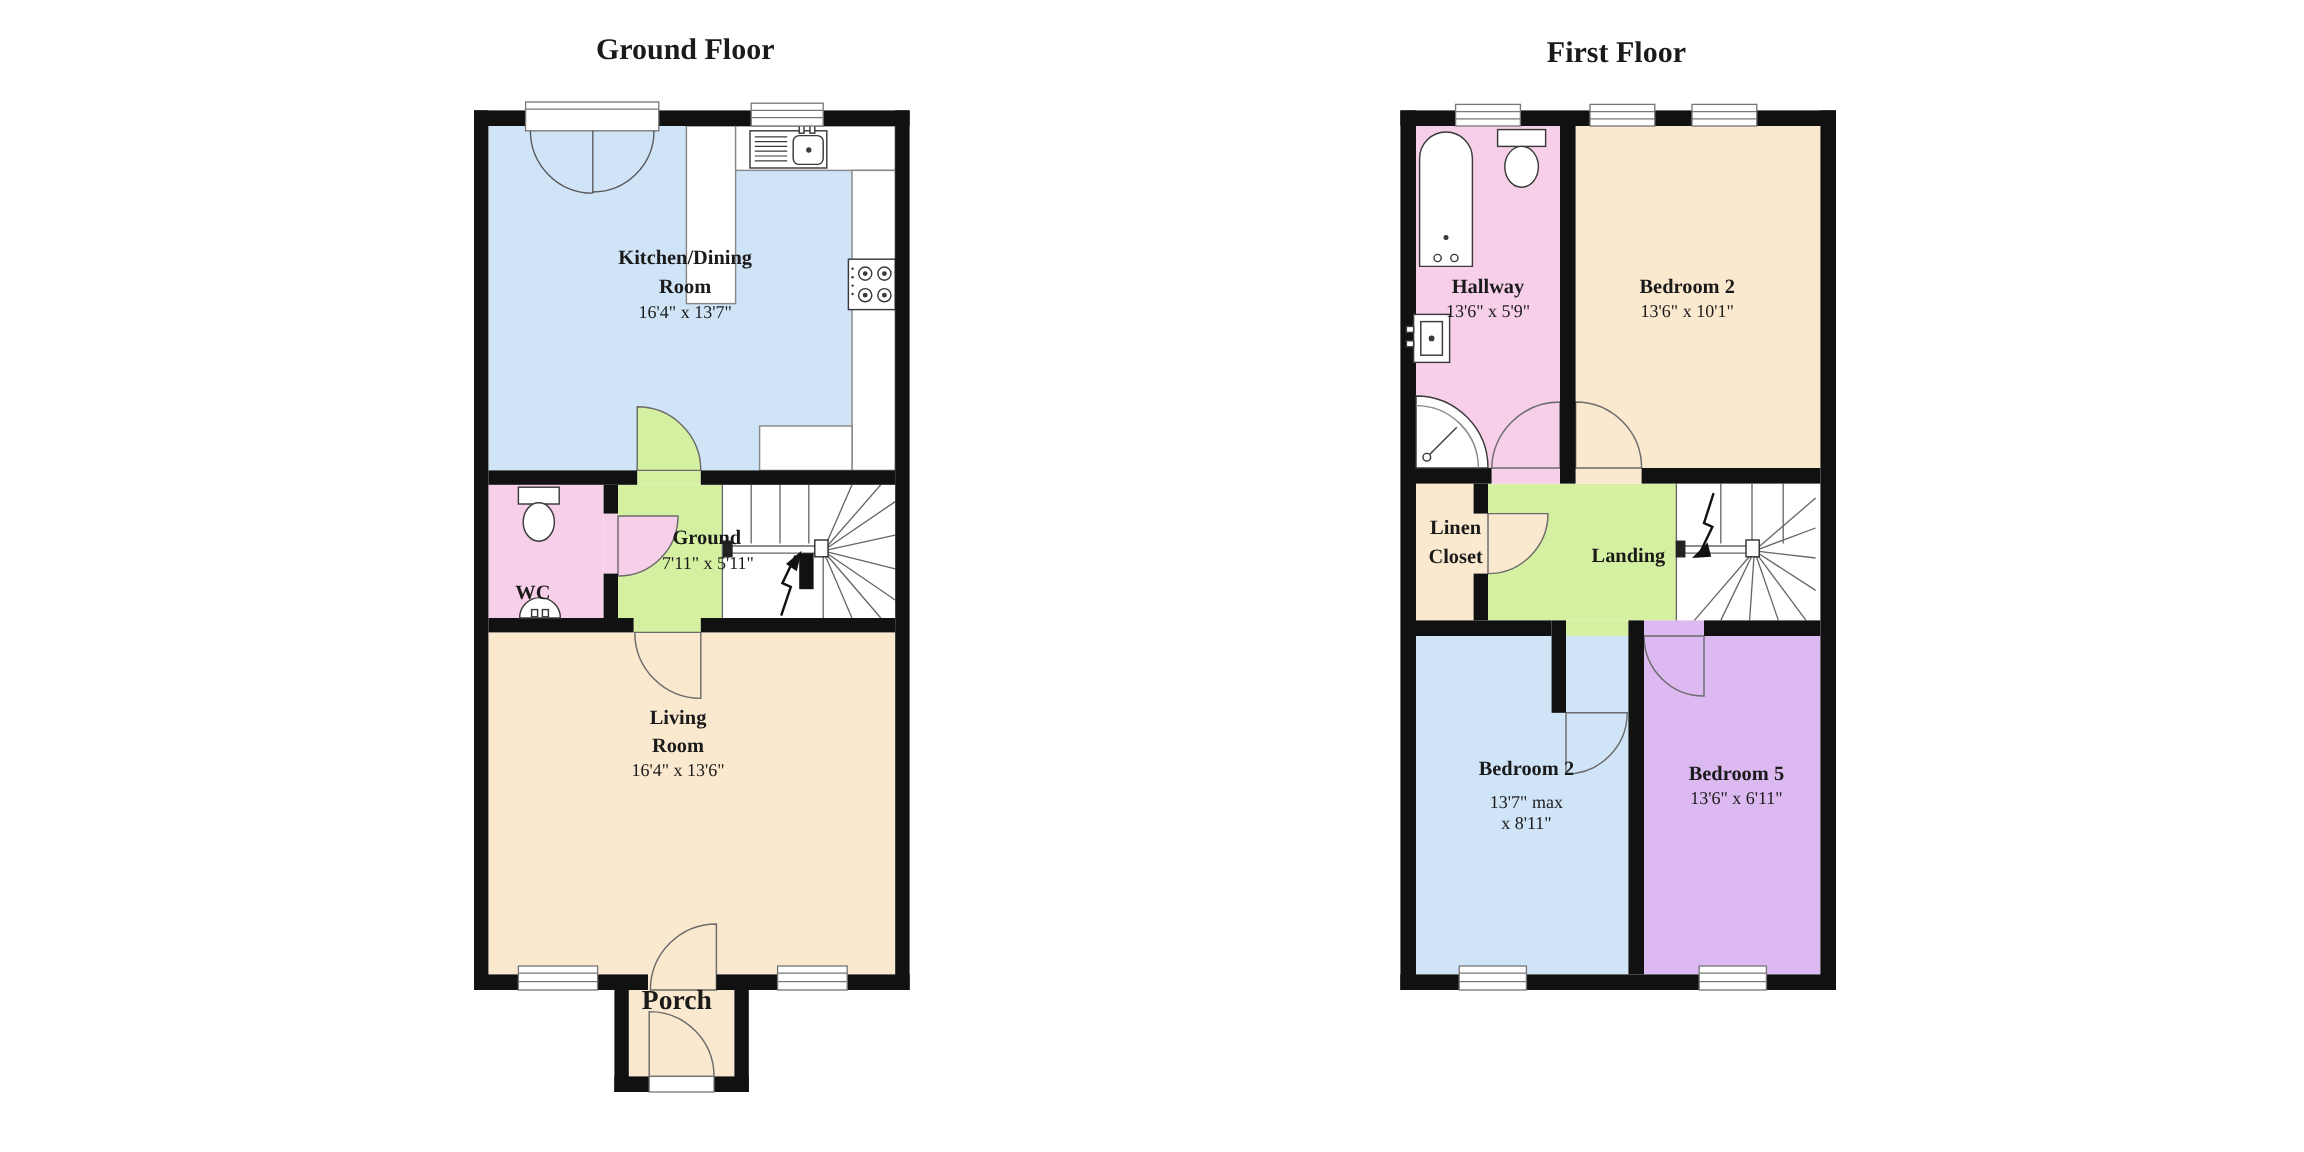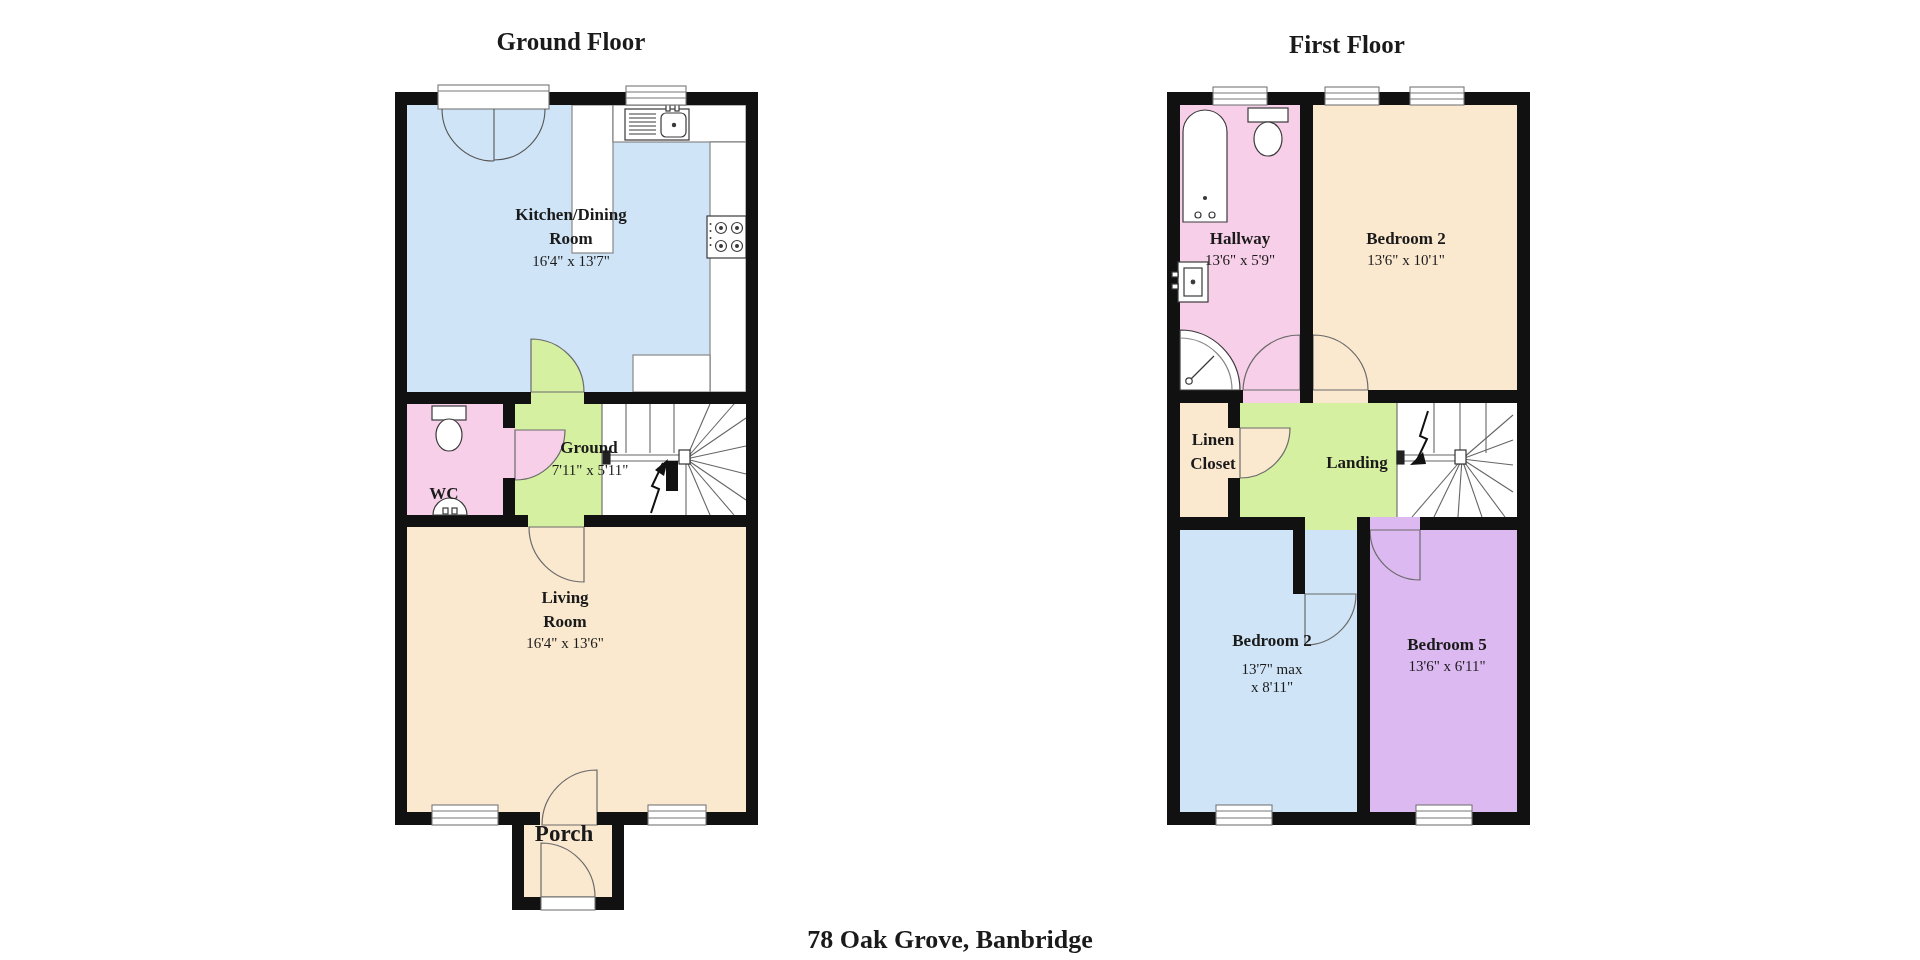--- a/index.html
+++ b/index.html
@@ -312,15 +312,14 @@
 
 <div class="lbl name" style="left:1357px;top:451px">Landing</div>
 
 <div class="lbl name" style="left:1272px;top:629px">Bedroom 2</div>
 <div class="lbl dims" style="left:1272px;top:660px">13'7" max
 x 8'11"</div>
 
 <div class="lbl name" style="left:1447px;top:633px">Bedroom 5</div>
 <div class="lbl dims" style="left:1447px;top:657px">13'6" x 6'11"</div>
 
-<div class="lbl addr" style="left:950px;top:925px">78 Oak Grove, Banbridge</div>
 
 </div>
 
 </body></html>

